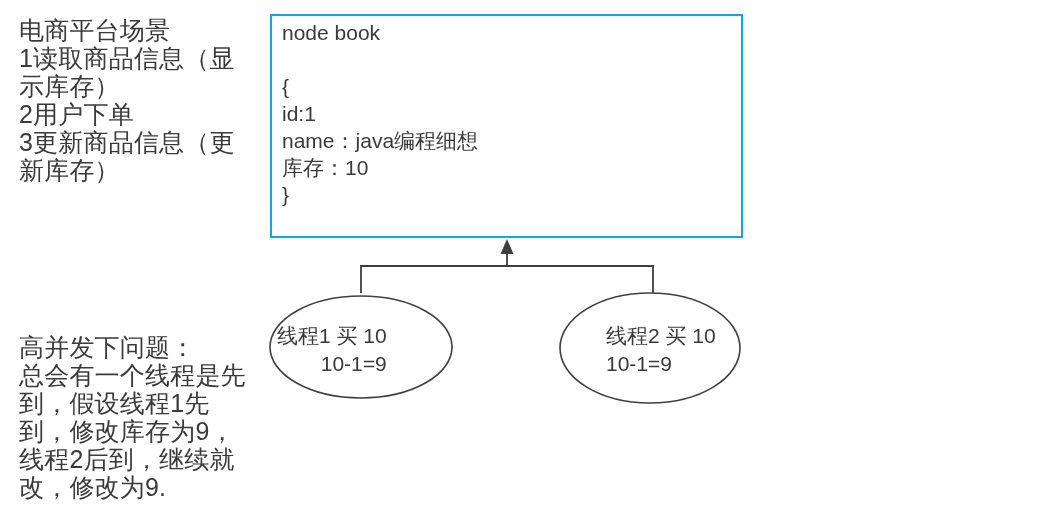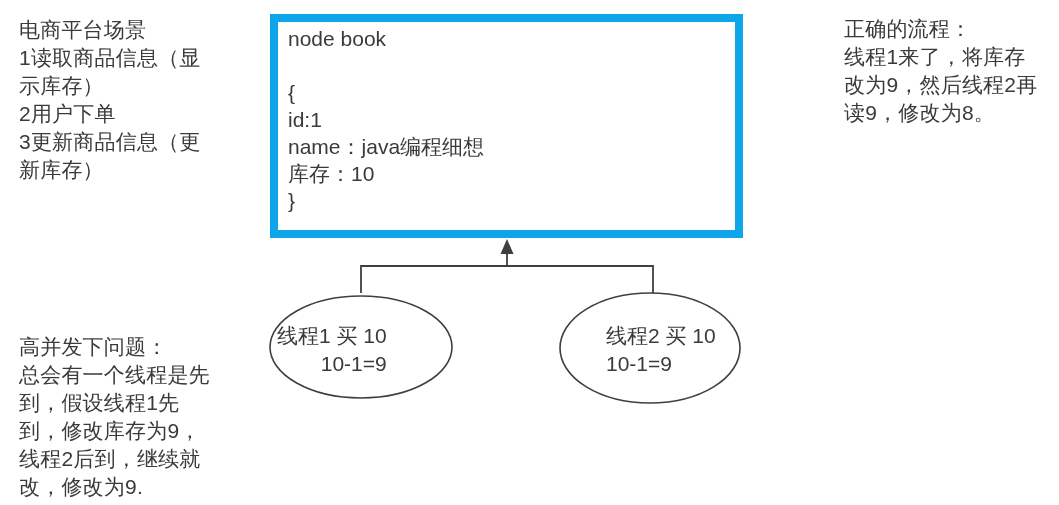--- a/index.html
+++ b/index.html
@@ -11,37 +11,37 @@
     position: relative;
     width: 1059px;
     height: 505px;
     background: #ffffff;
     overflow: hidden;
     font-family: "Liberation Sans", "DejaVu Sans", sans-serif;
     color: #3a3a3a;
   }
   .note {
     position: absolute;
-    font-size: 21px;
+    font-size: 25px;
     line-height: 28px;
     white-space: pre-line;
     letter-spacing: 0.2px;
   }
   .note-scenario   { left: 19px;  top: 16px;  }
   .note-problem    { left: 19px;  top: 333px; }
   .note-correct    { left: 844px; top: 15px;  }
   .note-consequence{ left: 837px; top: 242px; }
 
   .node-box {
     position: absolute;
     left: 270px;
     top: 14px;
     width: 473px;
     height: 224px;
-    border: 8px solid #0ea5e9;
+    border: 2px solid #0ea5e9;
     box-sizing: border-box;
     background: #ffffff;
   }
   .node-box-content {
     padding: 3px 10px;
     font-size: 21px;
     line-height: 27px;
     white-space: pre-line;
   }
 
@@ -103,19 +103,15 @@
 3更新商品信息（更
 新库存）</div>
 
   <div class="note note-problem">高并发下问题：
 总会有一个线程是先
 到，假设线程1先
 到，修改库存为9，
 线程2后到，继续就
 改，修改为9.</div>
 
-  <div class="note note-correct">正确的流程：
-线程1来了，将库存
-改为9，然后线程2再
-读9，修改为8。</div>
 
 
 </div>
 
 </body></html>

